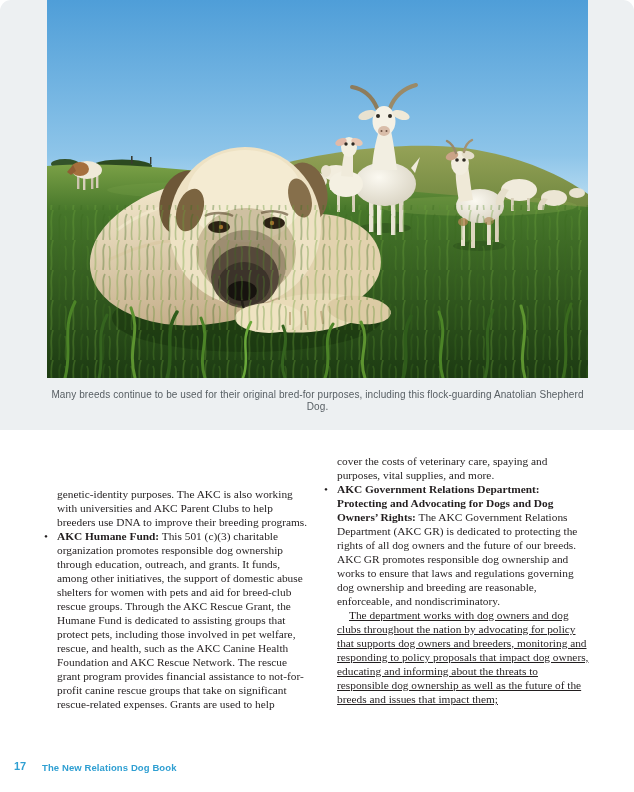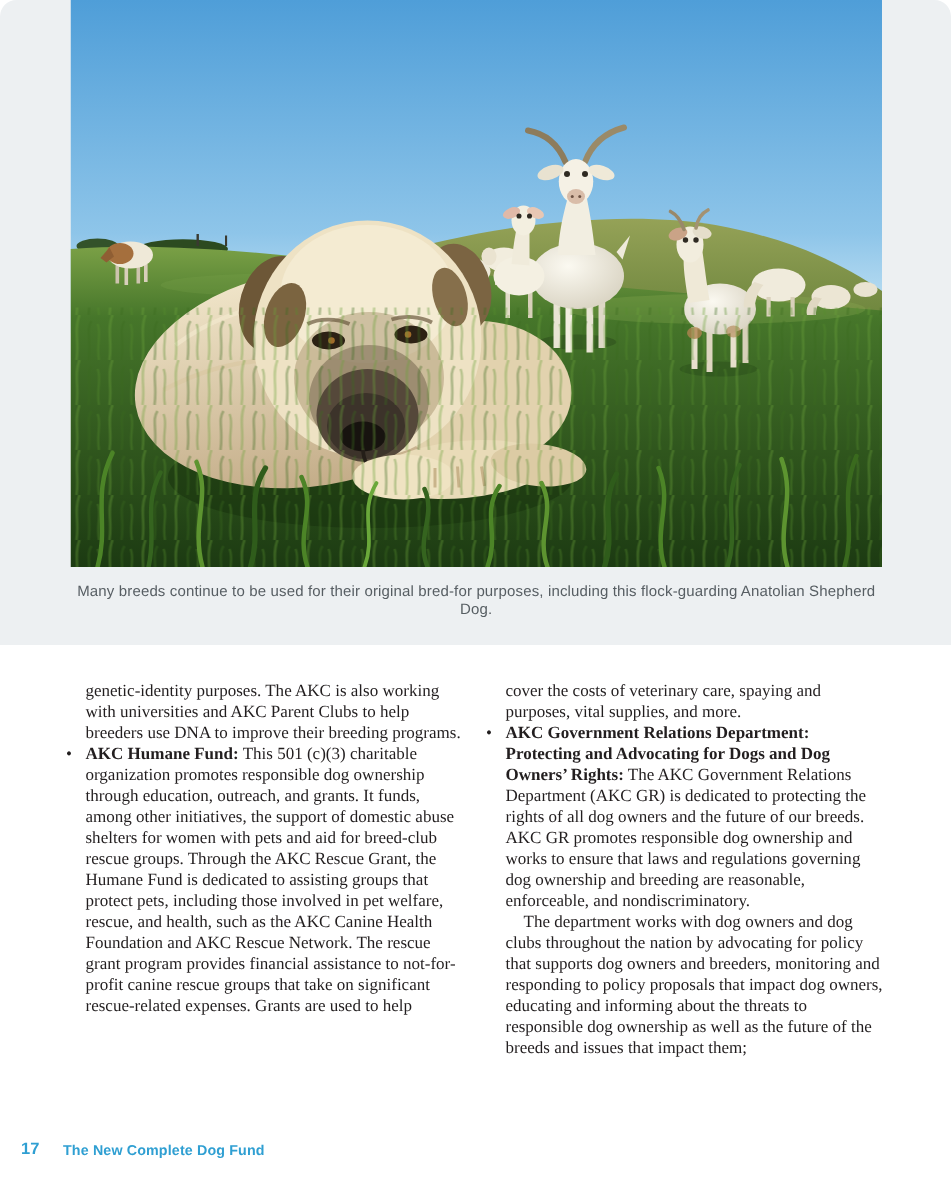--- a/index.html
+++ b/index.html
@@ -17,26 +17,26 @@
   .photo-wrap svg { display:block; width:100%; height:100%; }
   .caption {
     position:absolute; left:47px; top:389px; width:541px;
     text-align:center; font-family:"Liberation Sans", sans-serif;
     font-size:10px; line-height:12px; color:#575e63; letter-spacing:0.1px;
   }
   .col {
     position:absolute; top:454px; width:253px;
     font-size:11.35px; line-height:14px; color:#221e1f; text-align:left;
   }
-  .col-left { left:57px; }
+  .col-left { left:57px;margin-top:33px; }
   .col-right { left:337px; }
   .col p { margin:0; }
   .bullet-item { position:relative; }
   .bullet-mark { position:absolute; left:-13px; top:0; color:#221e1f; }
-  .para-indent { text-indent:12px; }
+  .para-indent { text-indent:12px;text-decoration:underline; }
   .footer-page {
     position:absolute; left:14px; top:760px;
     font-family:"Liberation Sans", sans-serif; font-weight:bold;
     font-size:11px; color:#2f9fd2;
   }
   .footer-title {
     position:absolute; left:42px; top:762px;
     font-family:"Liberation Sans", sans-serif; font-weight:bold;
     font-size:9.5px; letter-spacing:0.1px; color:#2f9fd2;
   }
@@ -238,14 +238,14 @@
   <div class="col col-right">
     <p>cover the costs of veterinary care, spaying and purposes, vital supplies, and more.</p>
     <div class="bullet-item">
       <span class="bullet-mark">•</span>
       <p><strong>AKC Government Relations Department: Protecting and Advocating for Dogs and Dog Owners’ Rights:</strong> <span>The AKC Government Relations Department (AKC GR) is dedicated to protecting the rights of all dog owners and the future of our breeds. AKC GR promotes responsible dog ownership and works to ensure that laws and regulations governing dog ownership and breeding are reasonable, enforceable, and nondiscriminatory.</span></p>
     </div>
     <p class="para-indent">The department works with dog owners and dog clubs throughout the nation by advocating for policy that supports dog owners and breeders, monitoring and responding to policy proposals that impact dog owners, educating and informing about the threats to responsible dog ownership as well as the future of the breeds and issues that impact them;</p>
   </div>
 
   <div class="footer-page">17</div>
-  <div class="footer-title">The New Complete Dog Fund</div>
+  <div class="footer-title">The New Relations Dog Book</div>
 </div>
 
 </body></html>

